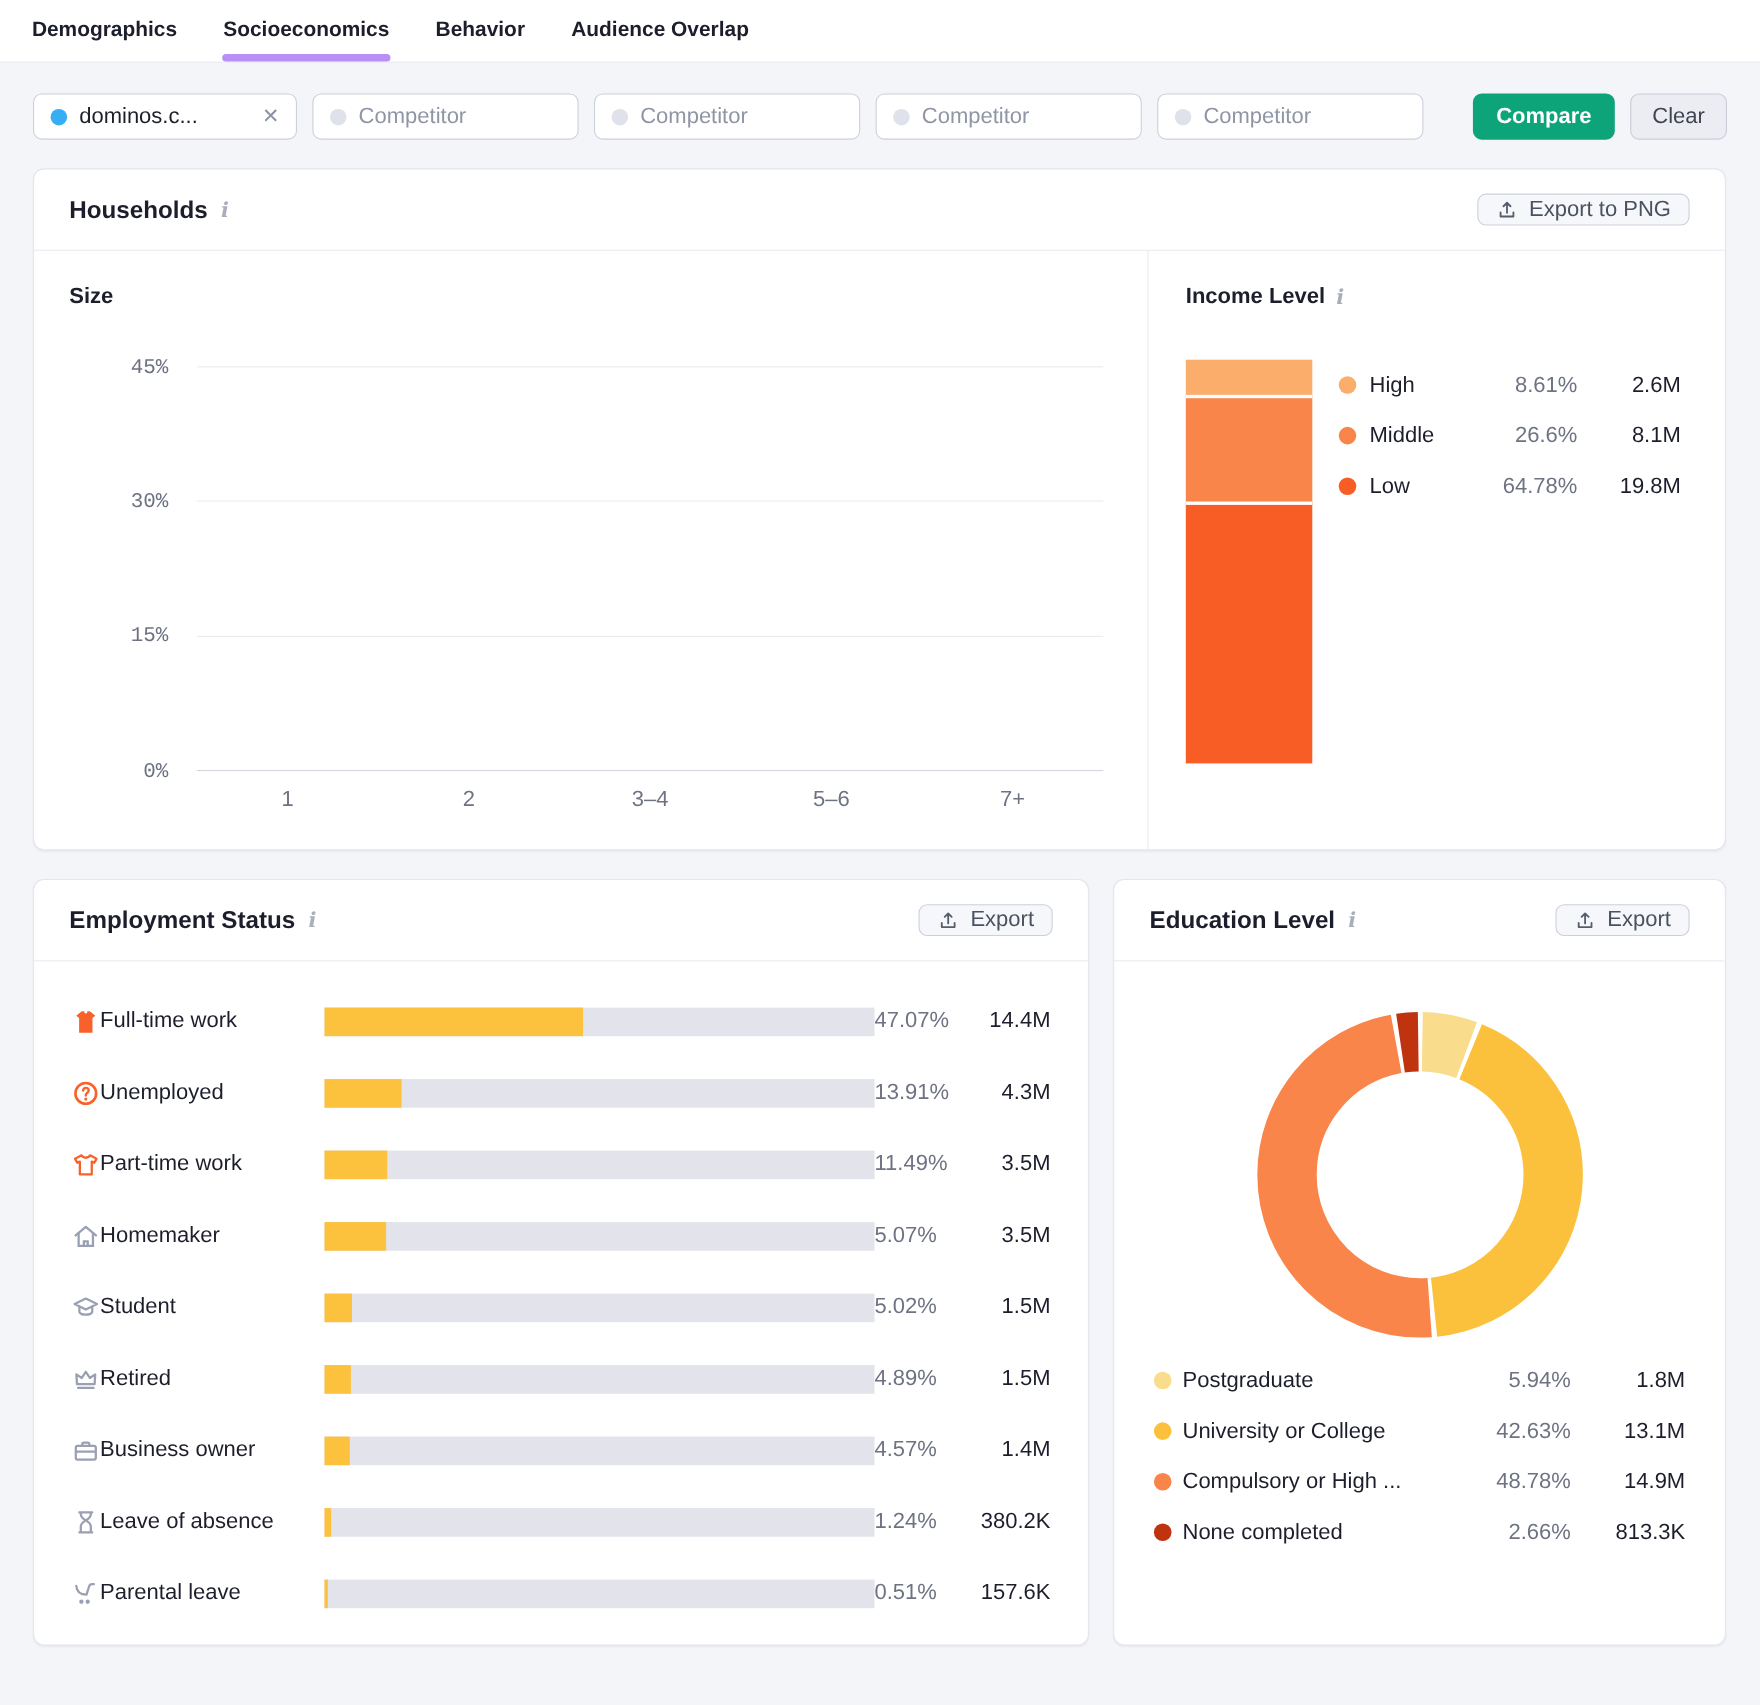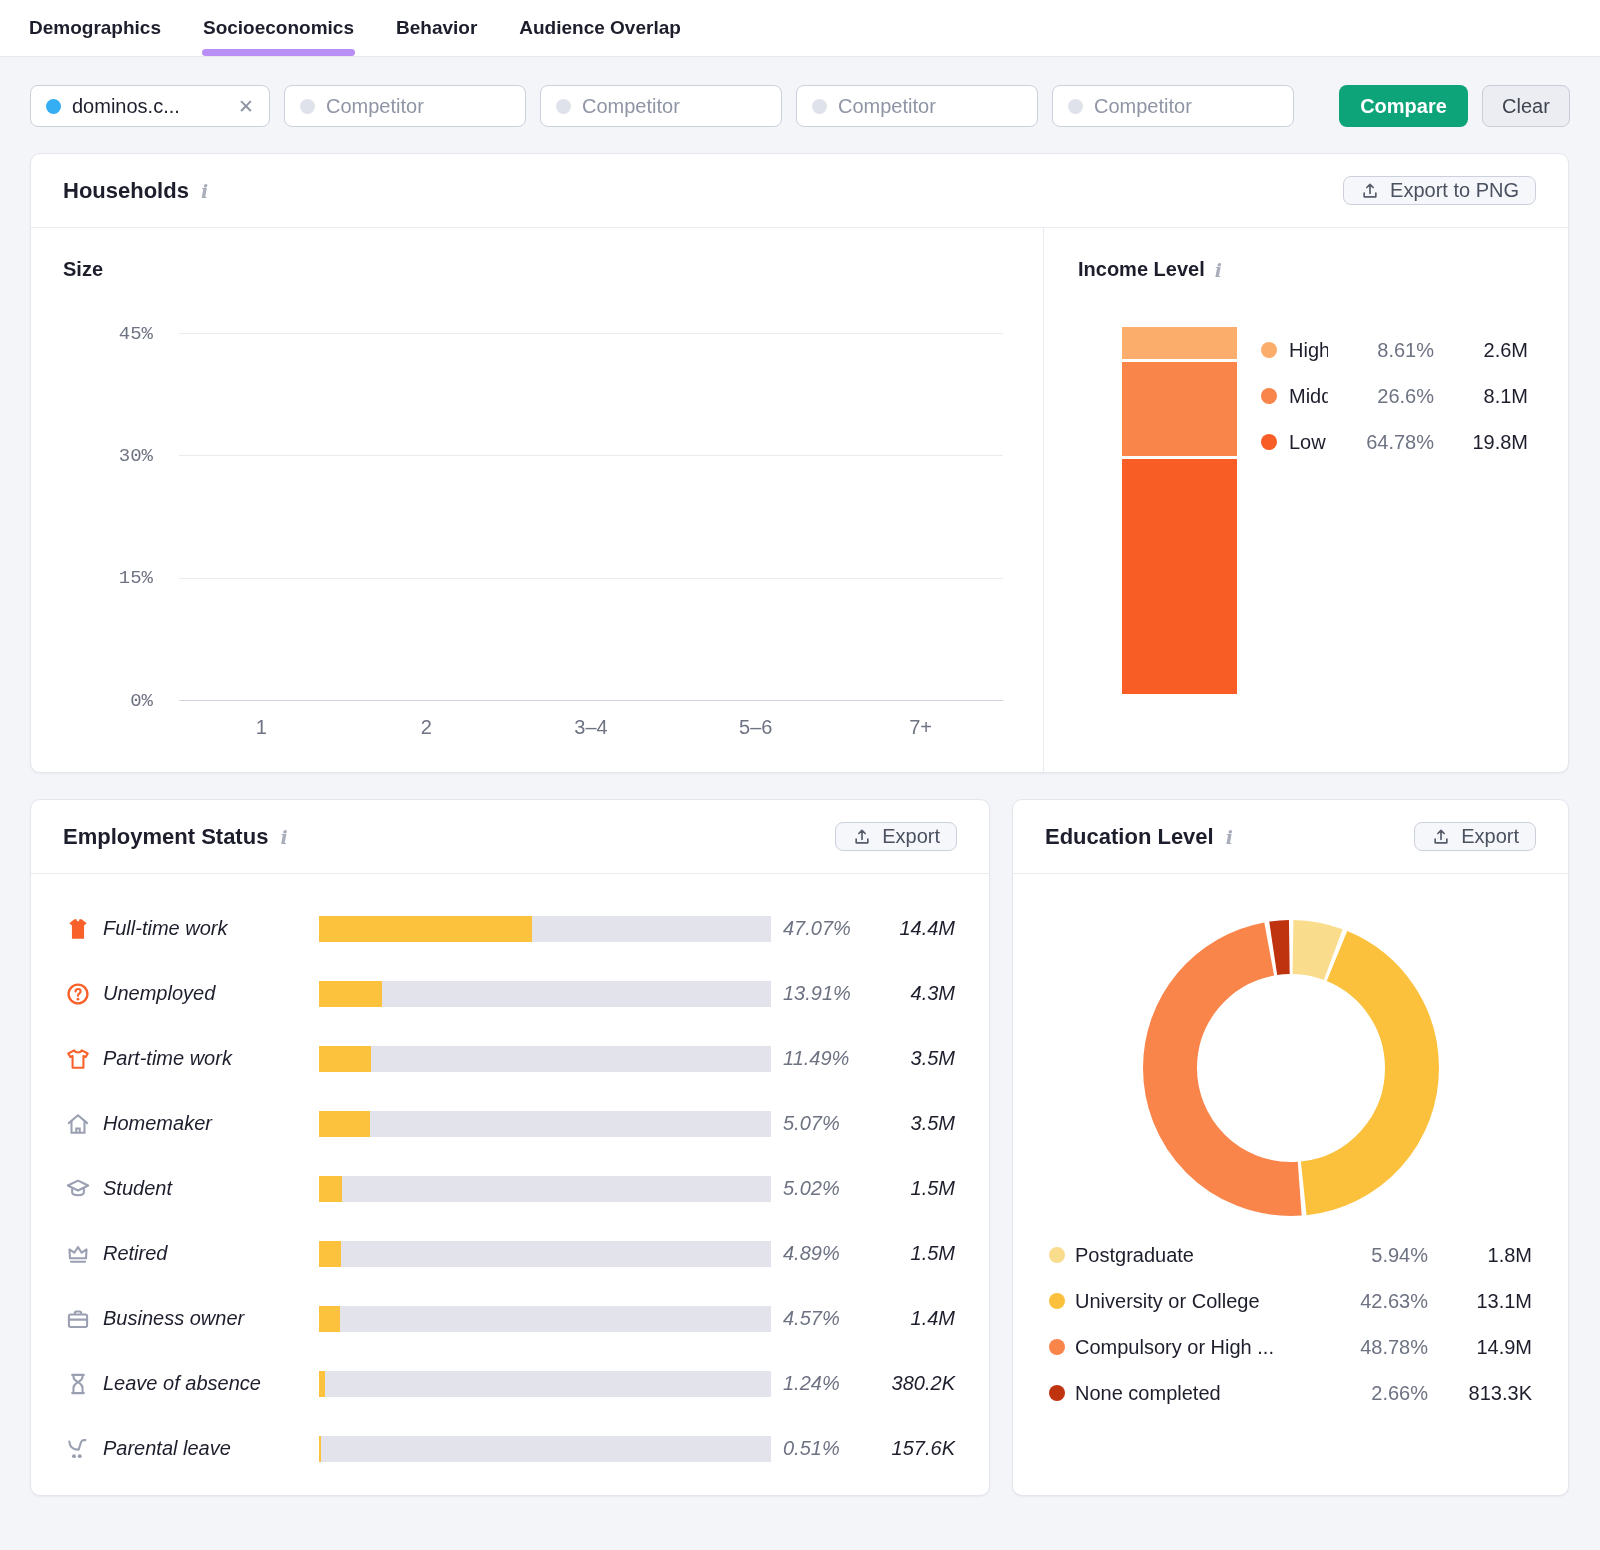--- a/index.html
+++ b/index.html
@@ -56,37 +56,37 @@
   .ytick { position:absolute; left:-112px; width:86px; text-align:right; top:50%;
     transform:translateY(-50%); color:#6e7383; font-size:19px;font-family:Liberation Mono, monospace; }
   .size-bars { position:absolute; inset:0; display:flex; align-items:flex-end; z-index:1; }
   .bar-slot { flex:1; display:flex; justify-content:center; }
   .size-bar { width:81%; border-radius:3px 3px 0 0; }
   .size-xlabels { display:flex; margin:16px 14px 0 116px; }
   .size-xlabels .xl { flex:1; text-align:center; color:#6e7383; font-size:20px; }
   .vdiv { width:1px; background:#e9ebf1; }
   
   .income-sec { width:524px; padding:30px 40px 0 34px; }
-  .income-body { display:flex; margin-top:46px;margin-left:44px; }
+  .income-body { display:flex; margin-top:46px; }
   .income-bar { width:115px; height:367px; display:flex; flex-direction:column; }
   .income-seg + .income-seg { border-top:3px solid #fff; }
   .income-legend { flex:1; margin-left:24px; }
   .legend-row { display:grid; grid-template-columns:18px 1fr 96px 84px; column-gap:10px;
     align-items:center; height:46px; }
   .legend-dot { width:16px; height:16px; border-radius:50%; }
   .legend-label { font-size:20px; color:#1d1e2c; white-space:nowrap; overflow:hidden; }
   .legend-pct { text-align:right; color:#6e7383; font-size:20px; }
   .legend-val { text-align:right; color:#1d1e2c; font-size:20px; }
   
   .bottom { display:flex; gap:22px; margin:26px 31px 0 30px; }
   .employment { flex:0 0 960px; height:697px; }
   .education { flex:1; height:697px; }
   .emp-rows { padding:22px 34px 0 34px; }
-  .emp-row { display:grid; grid-template-columns:26px 204px 1fr 81px 79px; column-gap:12px;
-    align-items:center; height:65px;font-style:italic; }
+  .emp-row { display:grid; grid-template-columns:26px 204px 1fr 81px 79px; 
+    align-items:center; height:65px; }
   .emp-icon { width:26px; height:26px; display:flex; }
   .emp-icon svg { width:26px; height:26px; }
   .ic-orange { color:#f9612a; }
   .ic-gray { color:#9aa0b2; }
   .emp-label { font-size:20px; white-space:nowrap; }
   .emp-track { height:26px; background:#e2e3eb; position:relative; }
   .emp-fill { position:absolute; left:0; top:0; bottom:0; }
   .emp-pct { color:#6e7383; font-size:20px; }
   .emp-val { text-align:right; color:#1d1e2c; font-size:20px; }
   

